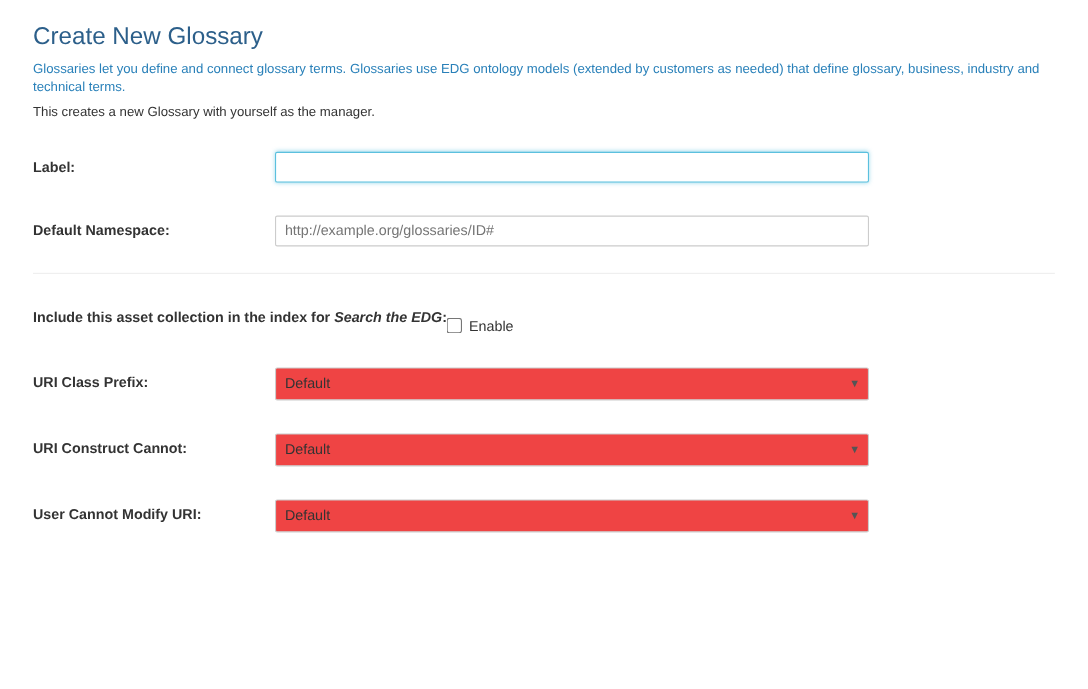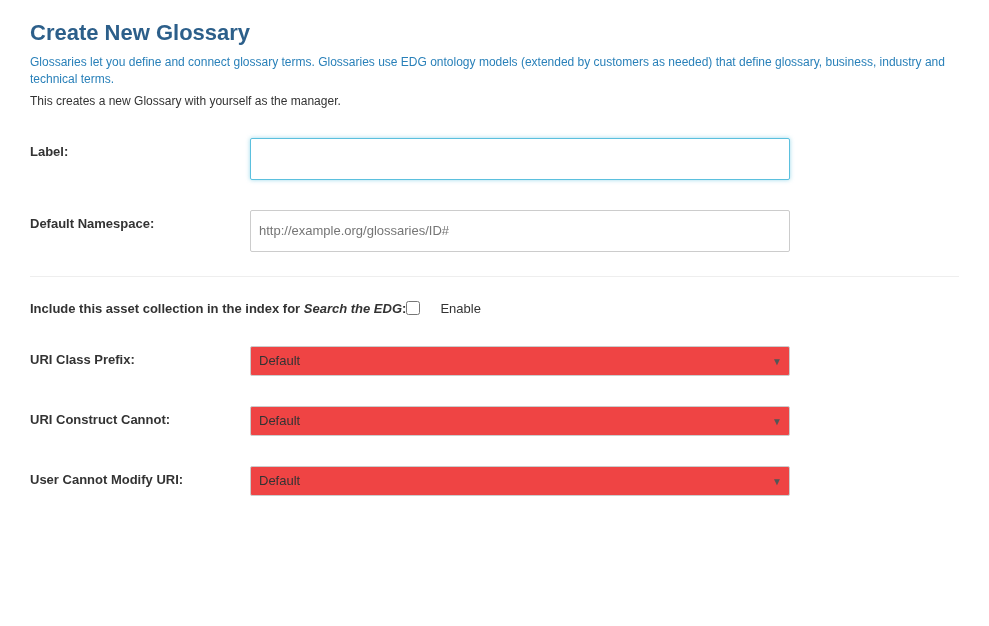--- a/index.html
+++ b/index.html
@@ -13,21 +13,21 @@
       font-size: 14px;
       background: #fff;
       color: #333;
       padding: 20px 30px;
       width: 989px;
       min-height: 626px;
     }
 
     h1 {
       font-size: 22px;
-      font-weight: bold;
+      font-weight: normal;
       color: #2c5f8a;
       margin-bottom: 8px;
     }
 
     .subtitle {
       font-size: 12px;
       color: #2980b9;
       margin-bottom: 6px;
       line-height: 1.4;
     }
@@ -68,21 +68,21 @@
     }
 
     .form-input {
       width: 100%;
       padding: 5px 8px;
       font-size: 13px;
       border: 1px solid #ccc;
       border-radius: 2px;
       color: #333;
       background: #fff;
-      height: 42px;
+      height: 28px;
     }
 
     .form-input.focused {
       border-color: #5bc0de;
       box-shadow: 0 0 4px rgba(91, 192, 222, 0.6);
     }
 
     .form-textarea {
       width: 100%;
       padding: 5px 8px;
@@ -111,21 +111,22 @@
     }
 
     .index-label em {
       font-style: italic;
       font-weight: bold;
     }
 
     .checkbox-wrapper {
       display: flex;
       align-items: center;
-      gap: 20px;
+      gap: 6px;
+      margin-top: 16px;
     }
 
     .checkbox-wrapper input[type="checkbox"] {
       width: 14px;
       height: 14px;
       cursor: pointer;
     }
 
     .checkbox-label {
       font-size: 13px;

